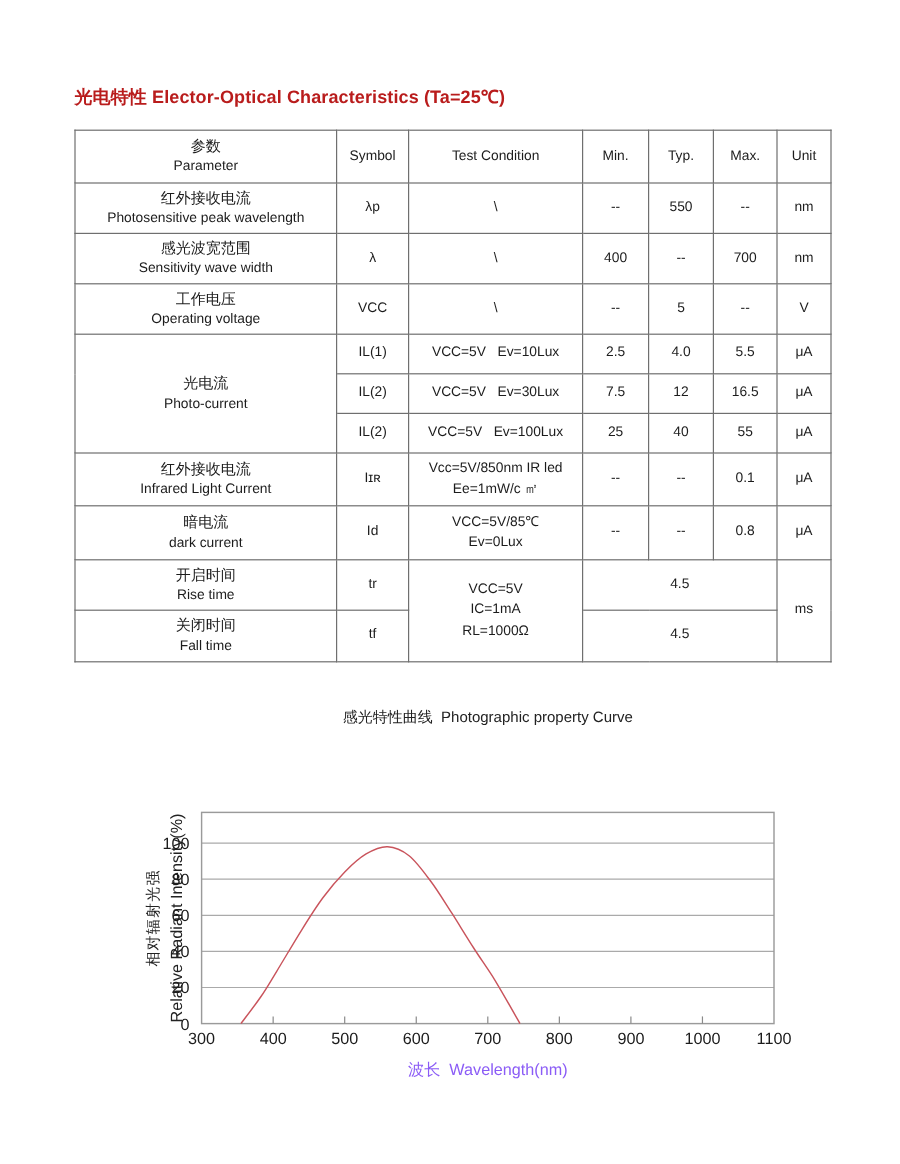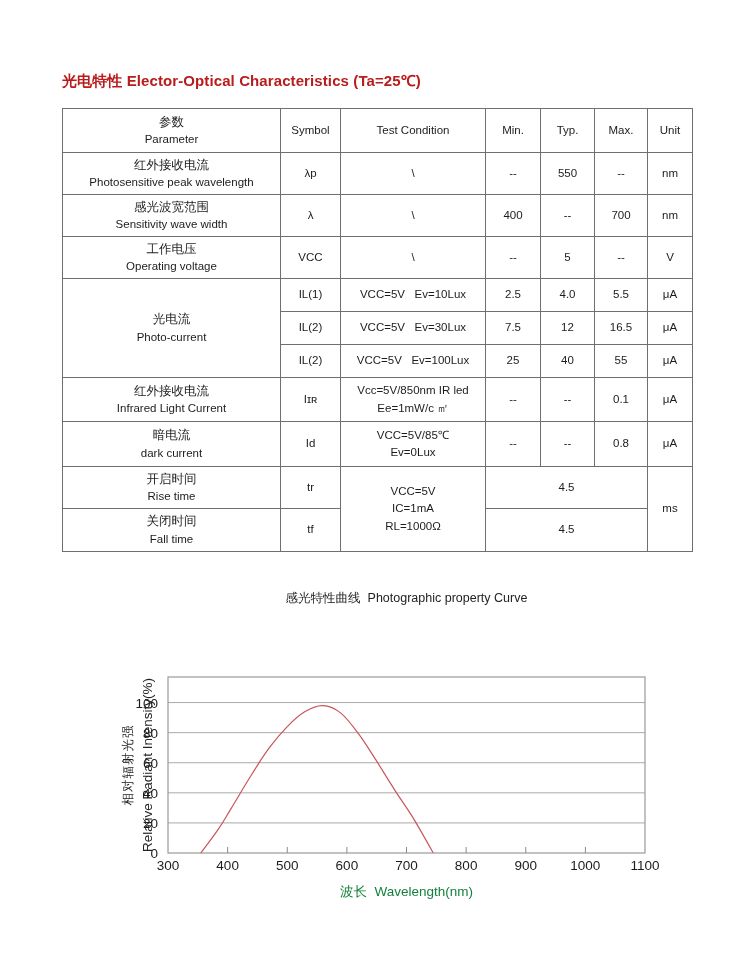--- a/index.html
+++ b/index.html
@@ -40,21 +40,21 @@
   }
   .y-axis-label{
     position:absolute;left:138px;top:765px;
     transform:translate(-50%,-50%) rotate(-90deg);
     text-align:center;white-space:nowrap;color:#222;
   }
   .y-axis-label .cn{font-size:12.5px;line-height:20px;letter-spacing:1px;}
   .y-axis-label .en{font-size:13.5px;line-height:20px;}
   .x-axis-label{
     position:absolute;left:168px;top:883px;width:477px;text-align:center;
-    font-size:13.5px;color:#15803d;white-space:pre;
+    font-size:13.5px;color:#8b5cf6;white-space:pre;
   }
   #chart-svg{position:absolute;left:100px;top:665px;}
 </style>
 </head>
 <body>
 
 <div class="page">
 
   <h2 class="sec-title" id="sec1">光电特性 Elector-Optical Characteristics (Ta=25℃)</h2>
 

